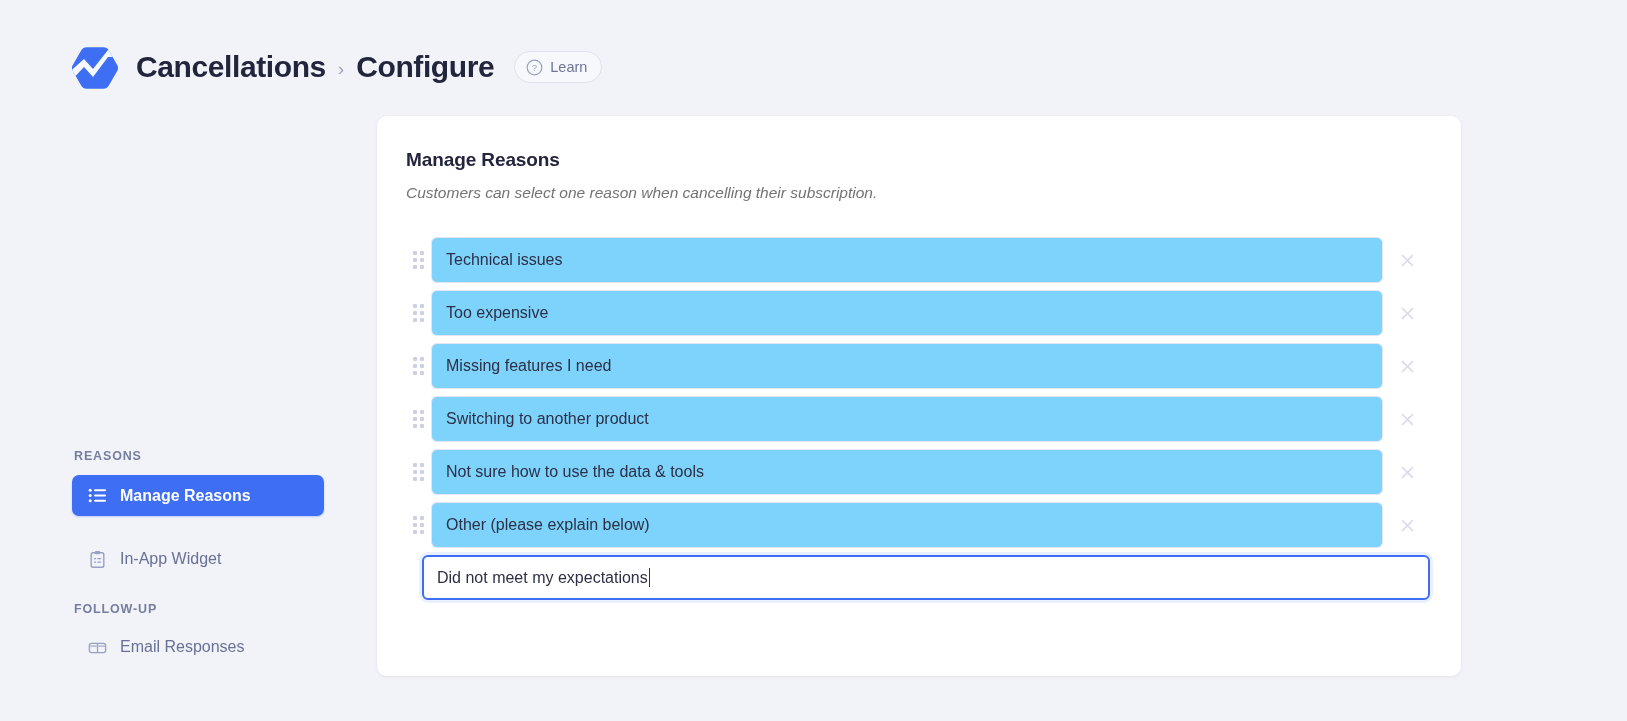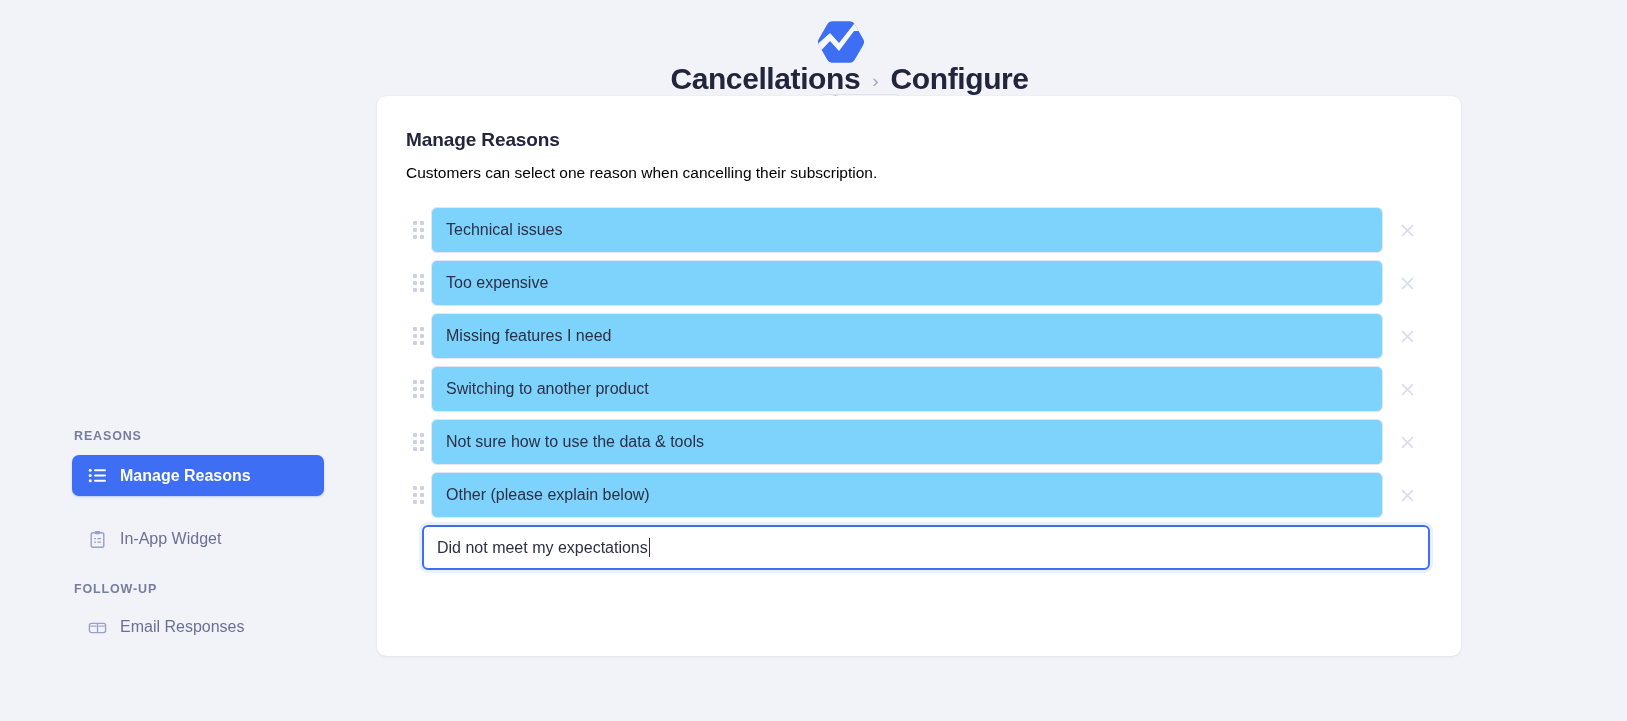--- a/index.html
+++ b/index.html
@@ -15,22 +15,21 @@
     font-family: "Liberation Sans", sans-serif;
     color: #2c2f45;
     -webkit-font-smoothing: antialiased;
   }
 
   
   .app-header {
     display: flex;
     align-items: center;
     padding: 18px 0 0 72px;
-    height: 96px;
-    flex-direction: column;
+    height: 116px;
   }
 
   .brand-logo {
     width: 46px;
     height: 46px;
     flex: 0 0 46px;
     margin-right: 18px;
   }
 
   .breadcrumb {
@@ -158,23 +157,24 @@
 
   .card-title {
     font-size: 19px;
     font-weight: bold;
     color: #22253c;
     letter-spacing: -0.1px;
   }
 
   .card-subtitle {
     font-size: 15.5px;
-    color: #000000;
+    color: #737373;
     margin-top: 13px;
-    margin-bottom: 25px;
+    margin-bottom: 35px;
+    font-style: italic;
   }
 
   
   .reason-row {
     display: flex;
     align-items: center;
     margin-bottom: 7px;
   }
 
   .drag-handle {

